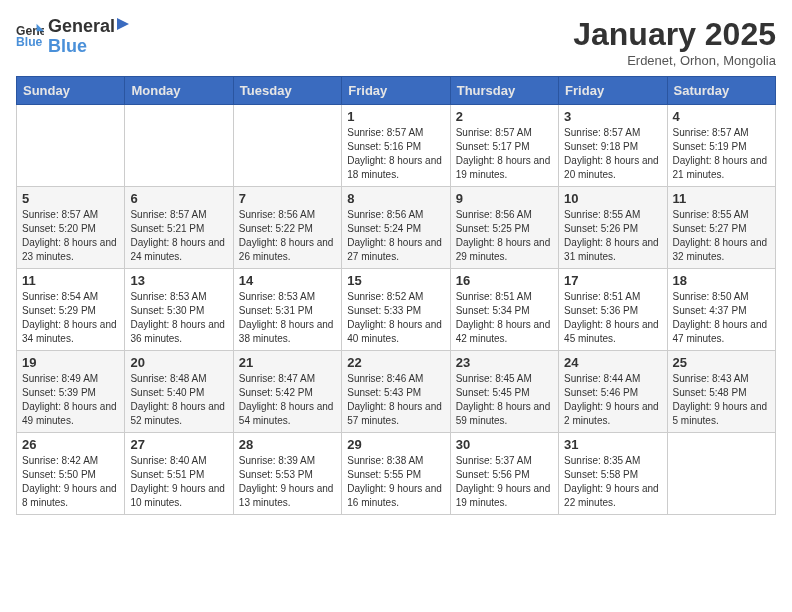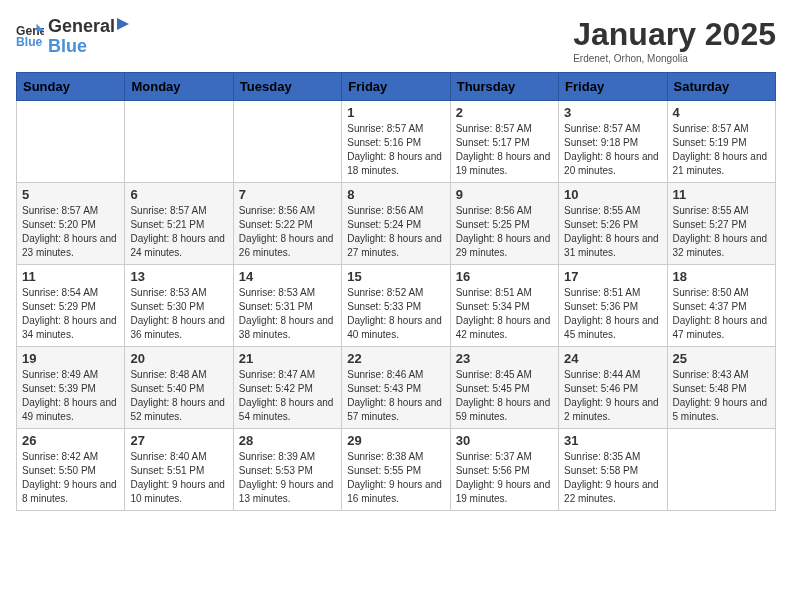--- a/index.html
+++ b/index.html
@@ -31,38 +31,39 @@
       font-size: 18px;
       font-weight: bold;
       color: #4a90d9;
       line-height: 1.1;
     }
     .logo-icon {
       width: 28px;
       height: 28px;
     }
     .title-block {
+      text-align: right;
     }
     .month-title {
       font-size: 32px;
       font-weight: bold;
       color: #333;
     }
     .location-subtitle {
-      font-size: 10px;
+      font-size: 13px;
       color: #555;
     }
     .calendar {
       width: 100%;
       border-collapse: collapse;
       border: 1px solid #ccc;
     }
     .calendar th {
       background: #3a6bbf;
-      color: #000000;
+      color: #e5e5e5;
       font-size: 13px;
       font-weight: bold;
       padding: 6px 6px;
       text-align: left;
       border: 1px solid #2a55a0;
     }
     .calendar td {
       vertical-align: top;
       border: 1px solid #ccc;
       padding: 4px 5px;

